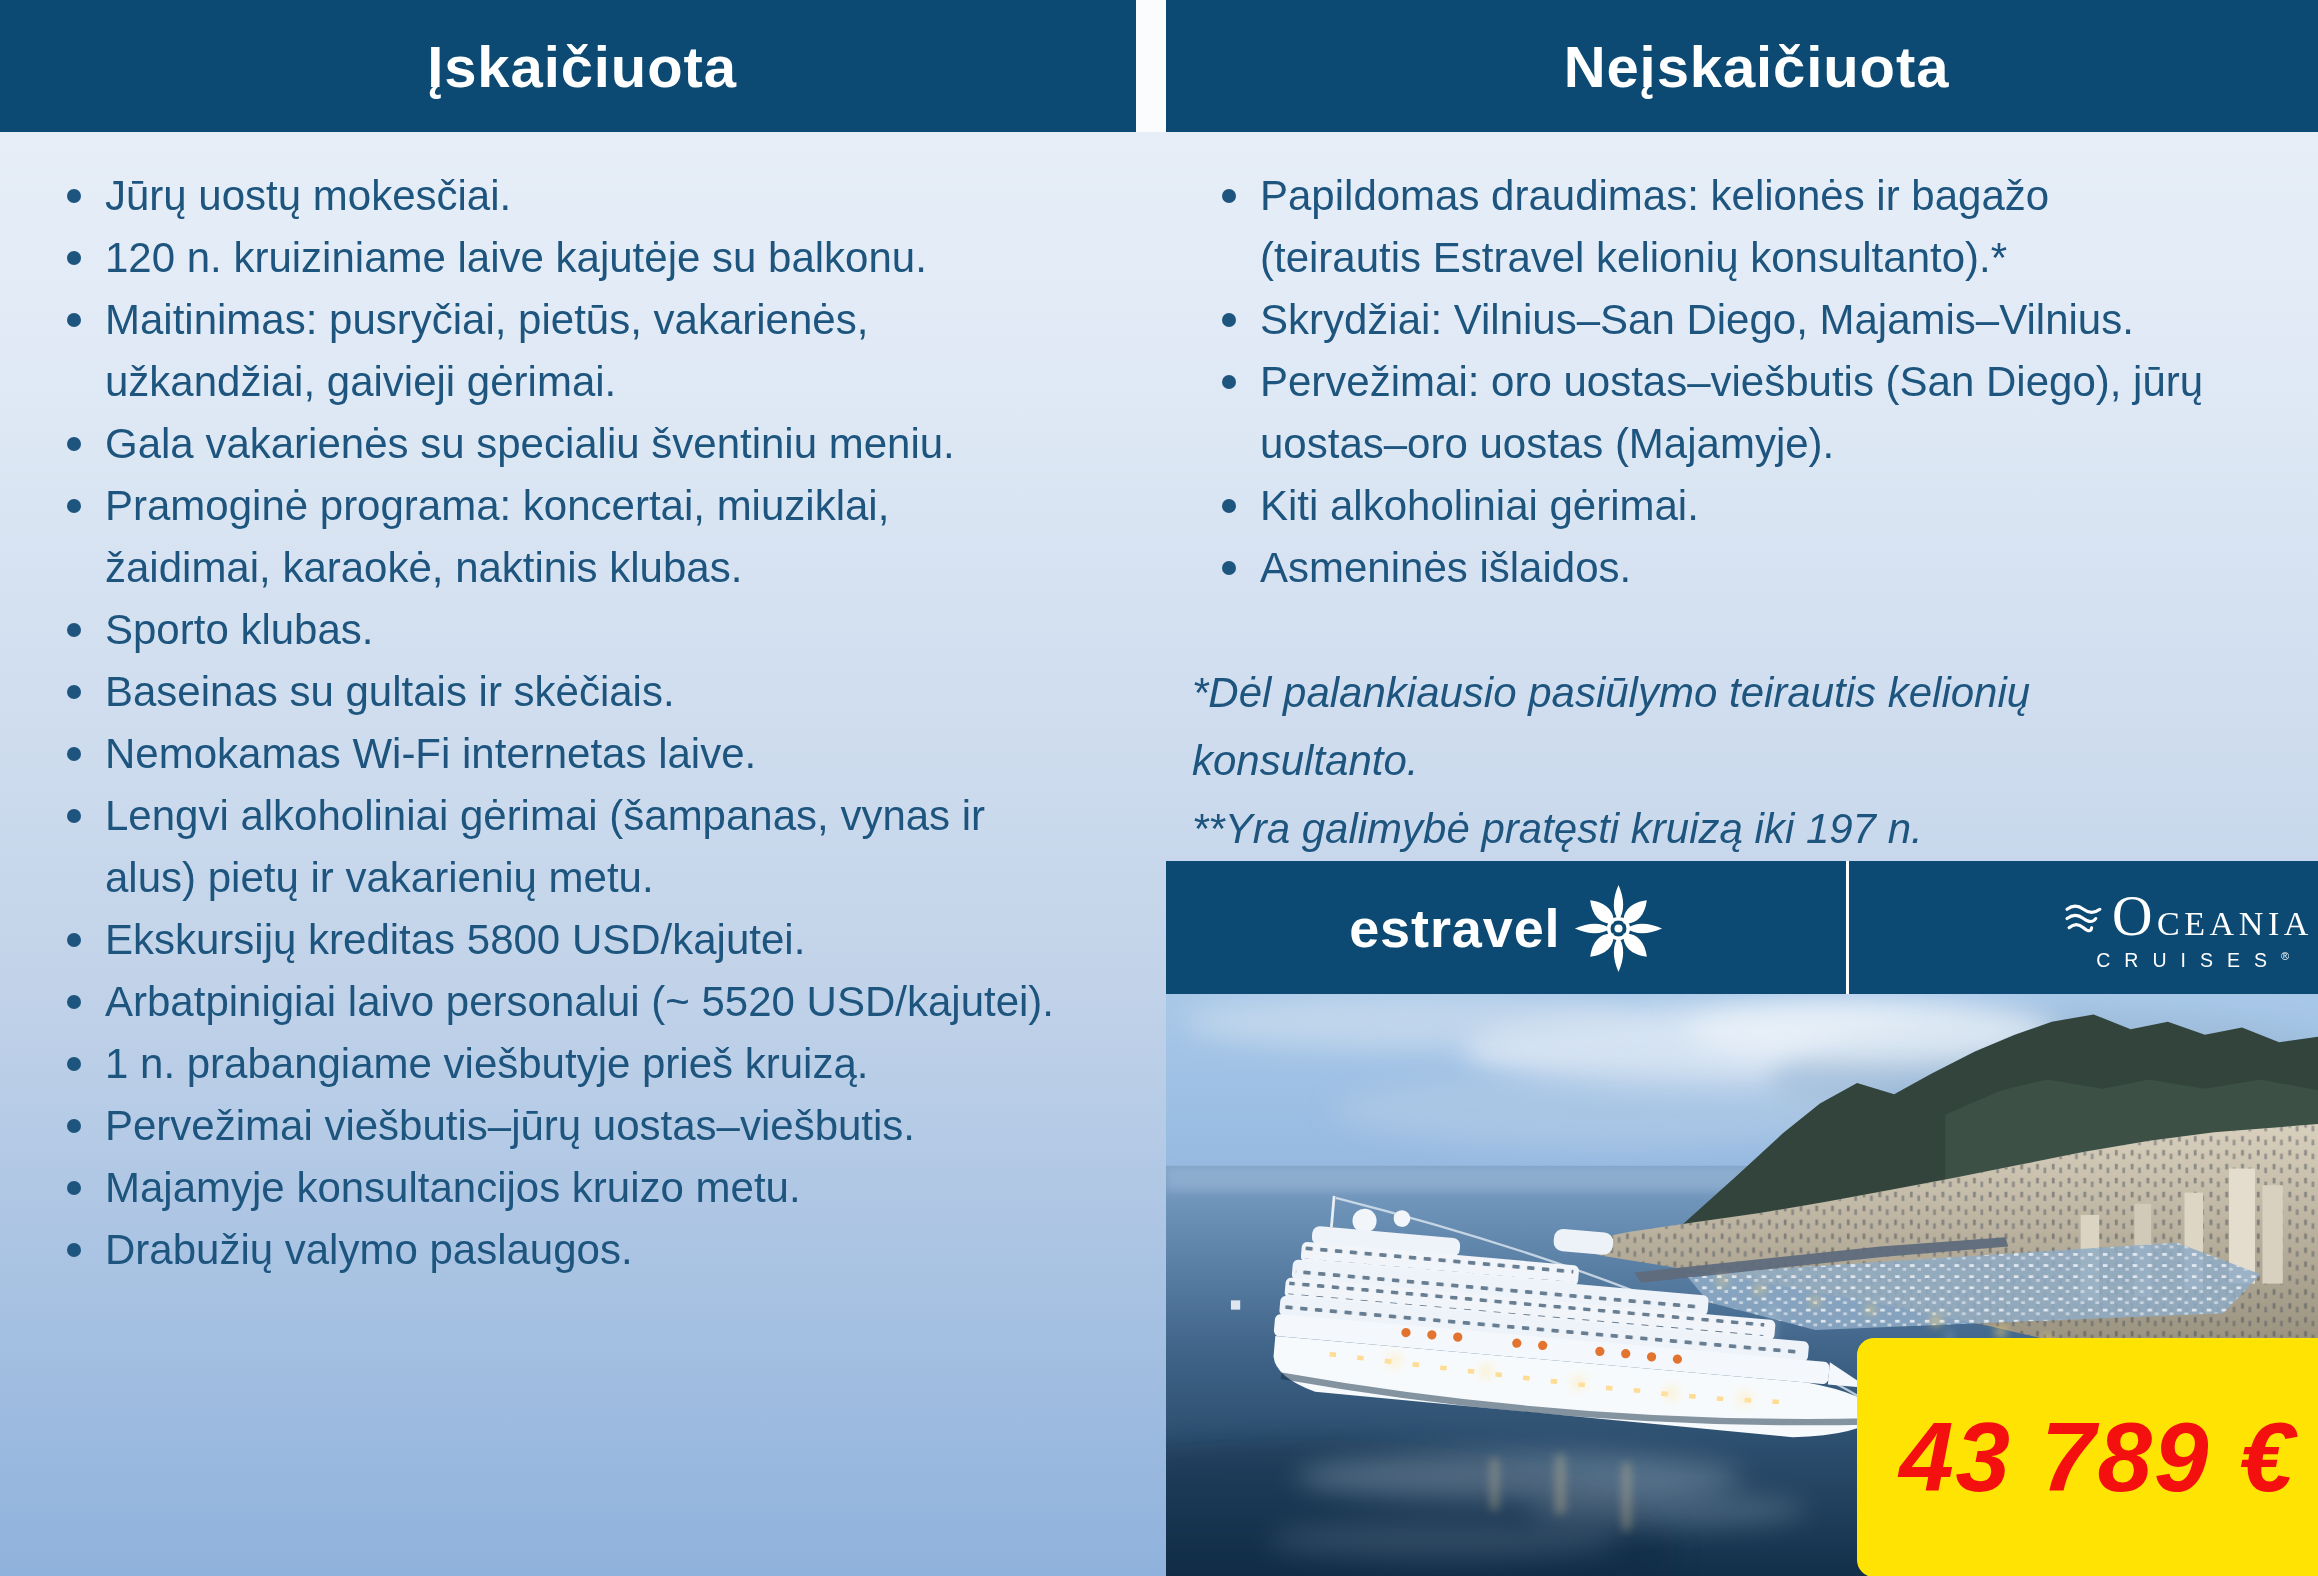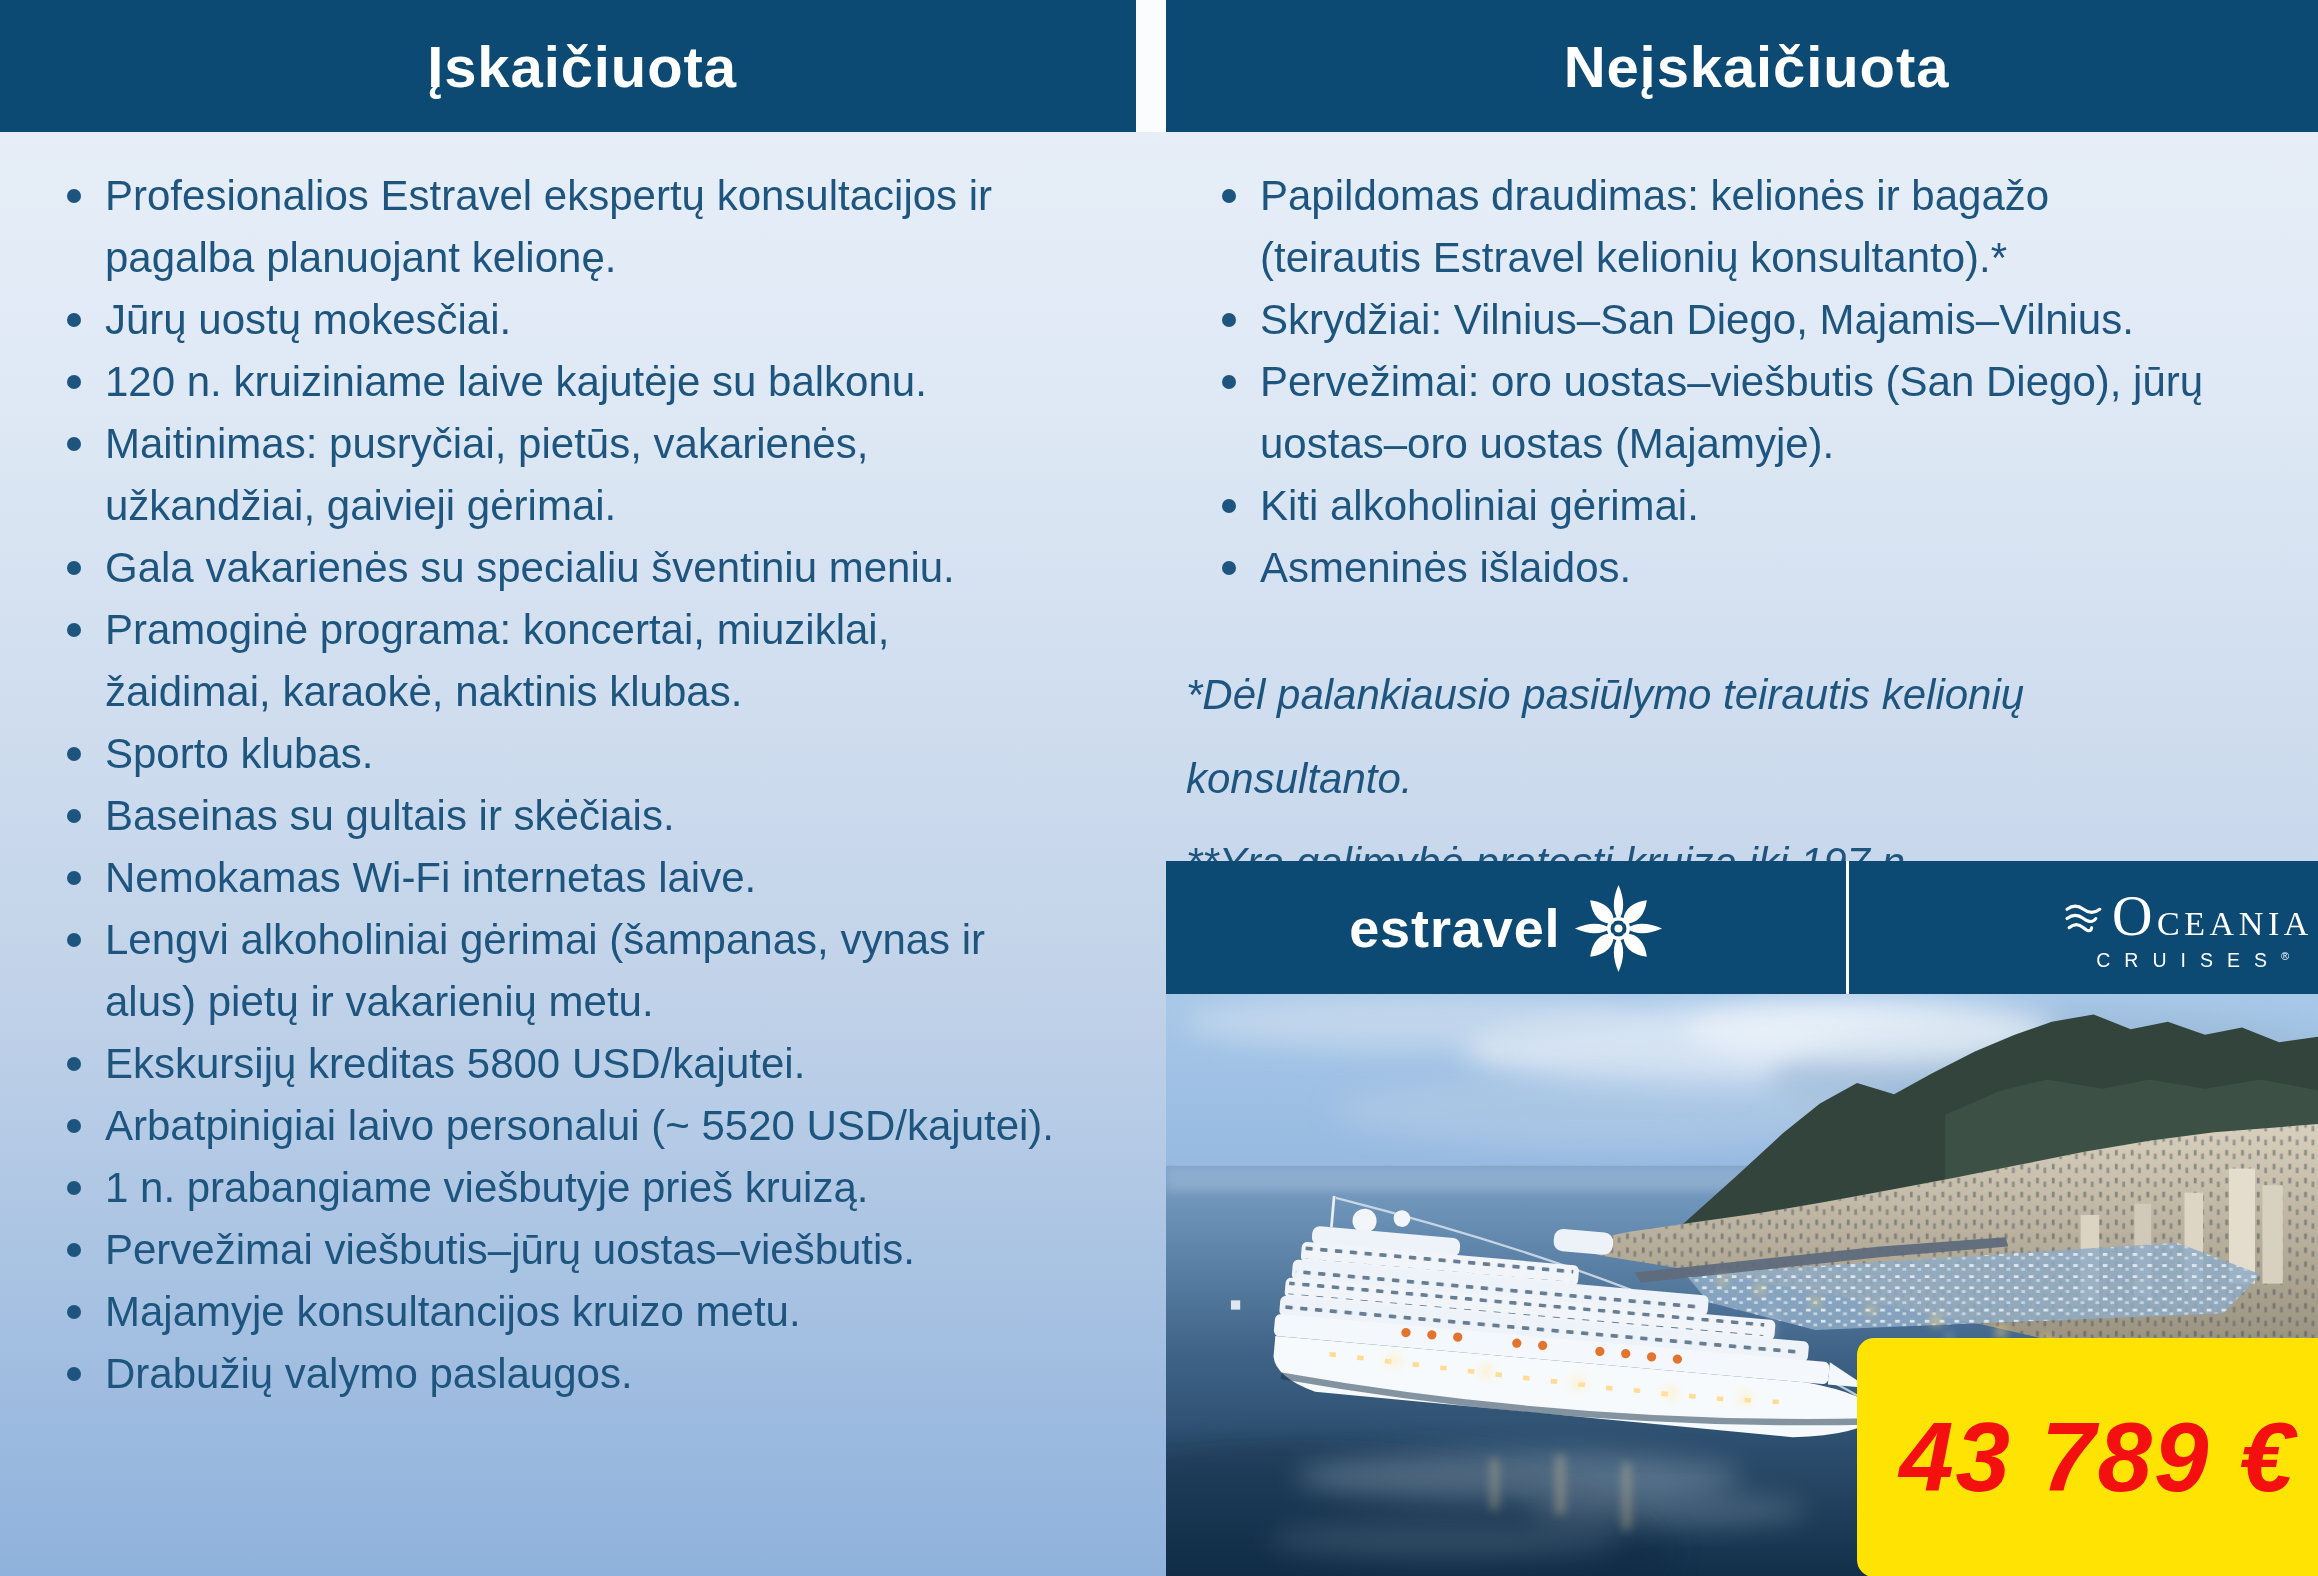--- a/index.html
+++ b/index.html
@@ -25,22 +25,22 @@
          font-size:42px;line-height:62px;color:var(--txt);}
   .blist li{display:flex;align-items:flex-start;}
   .blist li::before{content:"";flex:0 0 14px;width:14px;height:14px;border-radius:50%;
          background:var(--txt);margin-top:24px;}
   .blist li .li-text{white-space:nowrap;}
   .list-left{left:0;width:1159px;}
   .list-left li::before{margin-left:67px;margin-right:24px;}
   .list-right{left:1166px;width:1153px;}
   .list-right li::before{margin-left:56px;margin-right:24px;}
 
-  .notes{position:absolute;left:1184px;top:651px;margin:2px;padding:0;list-style:none;
-         font-size:42px;line-height:84px;font-style:italic;color:var(--txt);}
+  .notes{position:absolute;left:1184px;top:651px;margin:8px;padding:0;list-style:none;
+         font-size:42px;line-height:68px;font-style:italic;color:var(--txt);}
   .notes li{display:block;white-space:nowrap;}
 
   .logo-bar{position:absolute;left:1166px;top:861px;width:1363px;height:134px;
             background:var(--hdr);display:flex;}
   .logo-cell{flex:1;display:flex;align-items:center;justify-content:center;color:#fff;}
   .logo-divider{width:3.7px;height:100%;background:#fff;}
   .estravel-word{font-size:54px;font-weight:600;letter-spacing:0.9px;}
   .flower{width:89px;height:89px;margin-left:13px;}
   .oceania{flex-direction:column;}
   .oceania-row{display:flex;align-items:center;}
@@ -65,23 +65,20 @@
   <div class="hdr hdr-left">
     <h1>Įskaičiuota</h1>
   </div>
   <div class="hdr-gap"></div>
   <div class="hdr hdr-right">
     <h1>Neįskaičiuota</h1>
   </div>
 
   <ul class="blist list-left">
 
-      <li>
-        <span class="li-text">Profesionalios Estravel ekspertų konsultacijos ir<br>pagalba planuojant kelionę.</span>
-      </li>
 
       <li>
         <span class="li-text">Jūrų uostų mokesčiai.</span>
       </li>
 
       <li>
         <span class="li-text">120 n. kruiziniame laive kajutėje su balkonu.</span>
       </li>
 
       <li>

